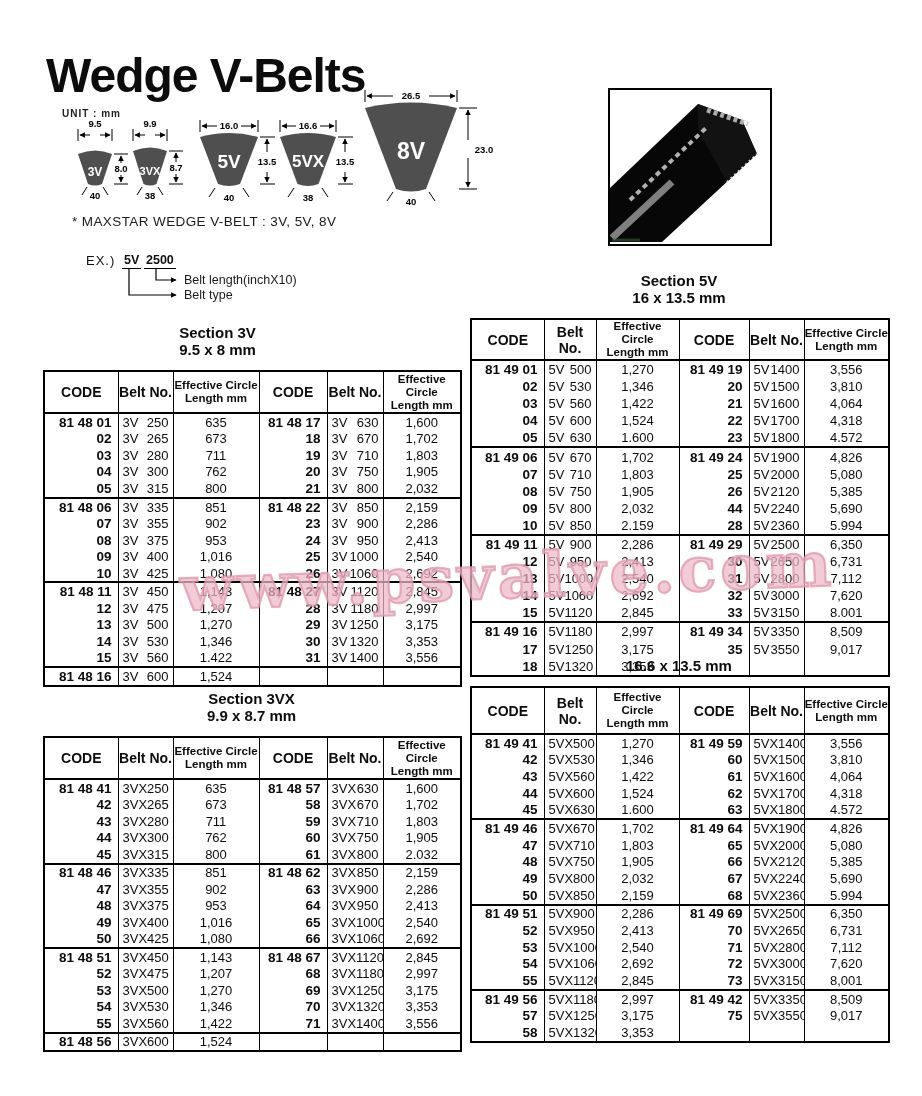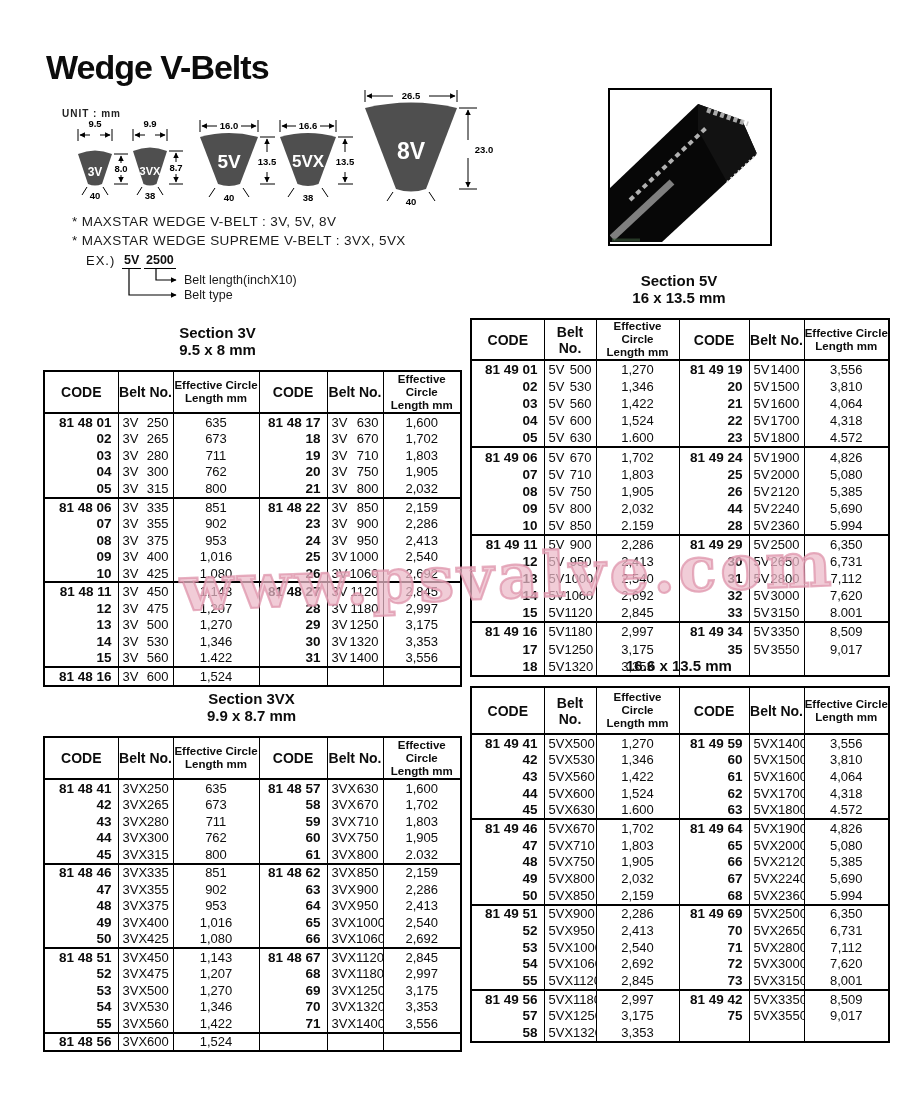--- a/index.html
+++ b/index.html
@@ -1,20 +1,20 @@
 <!DOCTYPE html>
 <html><head>
 <meta charset="utf-8">
 <style>
   html,body{margin:0;padding:0;background:#fff;}
   .page{position:relative;width:922px;height:1096px;background:#fff;overflow:hidden;
         font-family:"Liberation Sans",sans-serif;color:#111;}
   .abs{position:absolute;}
 
-  .page-title{left:46px;top:48px;font-size:34px;font-weight:bold;letter-spacing:-1px;color:#0c0c0c;}
+  .page-title{left:46px;top:48px;font-size:48px;font-weight:bold;letter-spacing:-1px;color:#0c0c0c;}
   .unit-label{left:62px;top:108px;font-size:10px;font-weight:bold;color:#222;letter-spacing:1px;}
 
   .profiles-svg{left:57px;top:84px;}
   .plabel{fill:#fff;font-weight:bold;text-anchor:middle;font-family:"Liberation Sans",sans-serif;}
   .dlabel{fill:#000;font-size:9.5px;font-weight:bold;text-anchor:middle;font-family:"Liberation Sans",sans-serif;}
   .dim{stroke:#000;stroke-width:1;fill:none;}
 
   .note{left:72px;top:214px;font-size:13.5px;letter-spacing:.4px;color:#1a1a1a;white-space:nowrap;}
   .note2{top:233px;}
 
@@ -163,21 +163,20 @@
       <polygon points="88,14 132,30 147,64 117,92 88,40" fill="#121212"></polygon>
       <path d="M20,110 L96,38" stroke="#cfcfcf" stroke-width="4" stroke-dasharray="5,4" opacity="0.85" fill="none"></path>
       <path d="M97,20 L138,34" stroke="#bdbdbd" stroke-width="5" stroke-dasharray="4,3" opacity="0.9" fill="none"></path>
       <path d="M117,92 L147,64" stroke="#e8e8e8" stroke-width="2" stroke-dasharray="2,3" opacity="0.9" fill="none"></path>
       <path d="M2,148 L62,92" stroke="#8d8d8d" stroke-width="7" opacity="0.9" fill="none"></path>
       <path d="M2,150 L30,150" stroke="#3c5a3c" stroke-width="3" opacity="0.6" fill="none"></path>
     </svg>
   </div>
 
   <div class="abs note">* MAXSTAR WEDGE V-BELT : 3V, 5V, 8V</div>
-  <div class="abs note note2">* MAXSTAR WEDGE SUPREME V-BELT : 3VX, 5VX</div>
 
   <div class="abs example">
     <span class="ex-prefix">EX.)</span>
     <span class="ex-type">5V</span>
     <span class="ex-len">2500</span>
     <svg class="ex-lines" width="96" height="50" viewBox="0 0 96 50">
       <polyline points="70,16 70,27 90,27" fill="none" stroke="#000" stroke-width="1.2" marker-end="url(#ar2)"></polyline>
       <polyline points="43,16 43,42 90,42" fill="none" stroke="#000" stroke-width="1.2" marker-end="url(#ar2)"></polyline>
       <defs>
         <marker id="ar2" viewBox="0 0 10 10" refX="9" refY="5" markerWidth="5" markerHeight="5" orient="auto">

